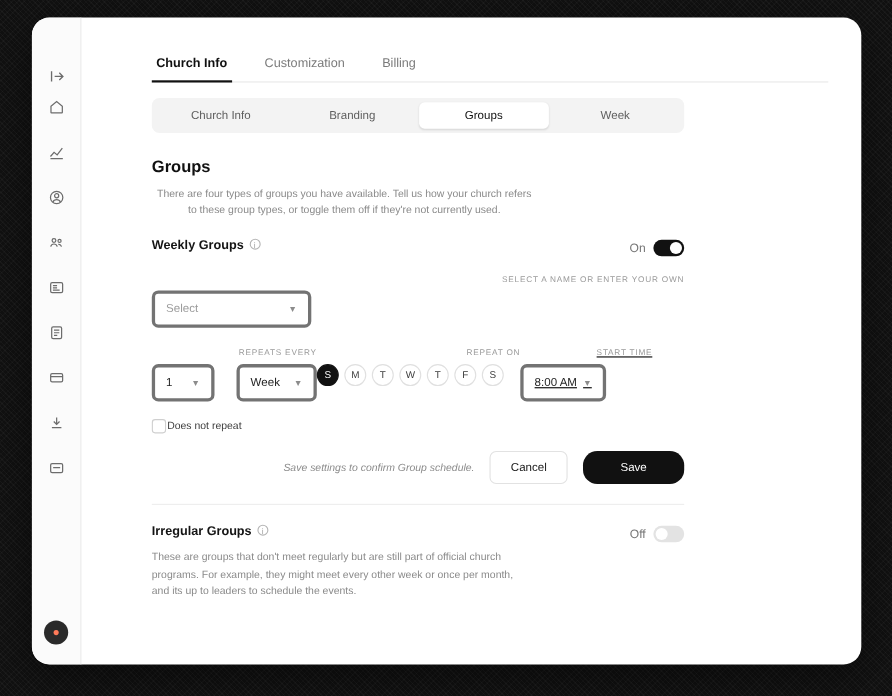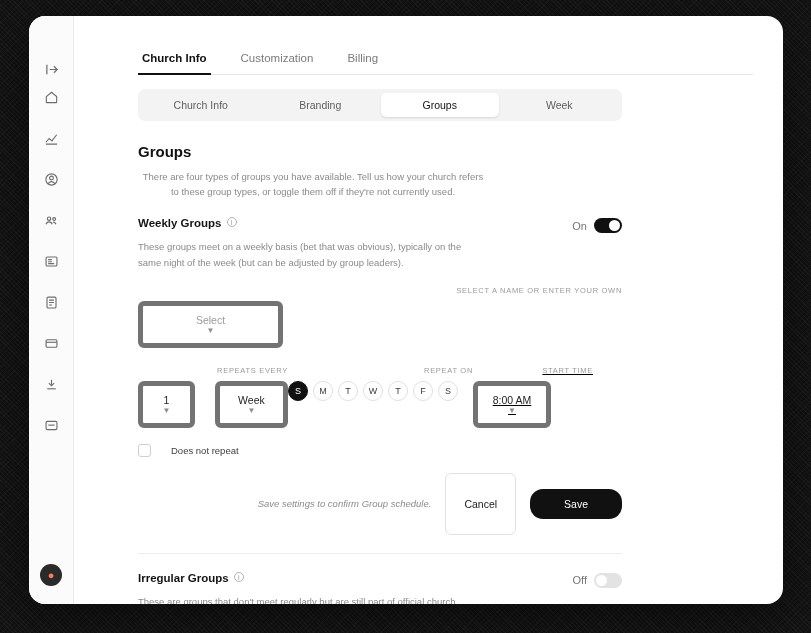--- a/index.html
+++ b/index.html
@@ -184,26 +184,25 @@
   .switch.on .knob { left: 15px; }
   
   .field-label {
     font-size: 7.5px; letter-spacing: 0.7px;
     color: #9a9a9a; text-transform: uppercase;
     margin: 16px 0 6px 0;
     text-align: right;
   }
   .select-box {
     display: flex; align-items: center; justify-content: space-between;
-    border: 5px solid #737373; border-radius: 6px;
+    border: 3px solid #737373; border-radius: 6px;
     background: #fff;
     font-size: 10.5px; color: #9b9b9b;
     padding: 8px 10px;
     cursor: pointer;
-    flex-direction: column;
   }
   .select-box.value { color: #242424; }
   .caret { color: #8c8c8c; font-size: 8px; }
   #name-select { width: 145px; }
   #repeat-row { display: flex; gap: 0; margin-top: 2px; }
   .col-repeats { width: 150px; }
   .col-repeat-on { width: 185px; }
   .col-start { width: 120px; text-decoration: underline; }
   #repeats-selects { display: flex; gap: 8px; }
   #repeat-count { width: 58px; }
@@ -212,36 +211,36 @@
   .day-pill {
     width: 20px; height: 20px; border-radius: 50%;
     border: 1px solid #e0e0e0;
     display: flex; align-items: center; justify-content: center;
     font-size: 9px; color: #3b3b3b; background: #fff;
     cursor: pointer;
   }
   .day-pill.selected { background: #111; border-color: #111; color: #fff; }
   #start-time { width: 78px; }
   
-  #repeat-check-row { display: flex; align-items: center; gap: 20px; margin-top: 16px; }
+  #repeat-check-row { display: flex; align-items: center; gap: 1px; margin-top: 16px; }
   .checkbox {
     width: 13px; height: 13px; border-radius: 3px;
     border: 1.5px solid #cfcfcf; background: #fff; cursor: pointer;
   }
   #repeat-check-label { font-size: 9.5px; color: #3d3d3d; }
   
   #save-row {
     display: flex; align-items: center; justify-content: flex-end;
     gap: 14px; margin-top: 16px;
   }
   #save-hint { font-size: 9.5px; color: #8c8c8c; font-style: italic; }
   #cancel-button {
     border: 1px solid #e2e2e2; background: #fff;
     border-radius: 6px; font-size: 10.5px; color: #202020;
-    padding: 24px 18px; cursor: pointer;
+    padding: 8px 18px; cursor: pointer;
   }
   #save-button {
     border: none; background: #111; color: #fff;
     border-radius: 13px; font-size: 10.5px;
     padding: 9px 34px; cursor: pointer;
   }
   .divider { height: 1px; background: #ededed; width: 484px; margin: 18px 0 0 0; }
   .spaced { margin-top: 16px; }
 </style>
 </head>
@@ -350,21 +349,20 @@
           <span>Weekly Groups</span>
           <span class="info-icon">i</span>
         </div>
         <div class="toggle-wrap">
           <span class="toggle-state">On</span>
           <div class="switch on">
               <div class="knob"></div>
             </div>
         </div>
       </div>
-      <p class="group-desc">These groups meet on a weekly basis (bet that was obvious), typically on the same night of the week (but can be adjusted by group leaders).</p>
 
       <div class="field-label">SELECT A NAME OR ENTER YOUR OWN</div>
       <div class="select-box" id="name-select">
         <span>Select</span>
         <span class="caret">▼</span>
       </div>
 
       <div id="repeat-row">
         <div class="col-repeats">
           <div class="field-label">REPEATS EVERY</div>

